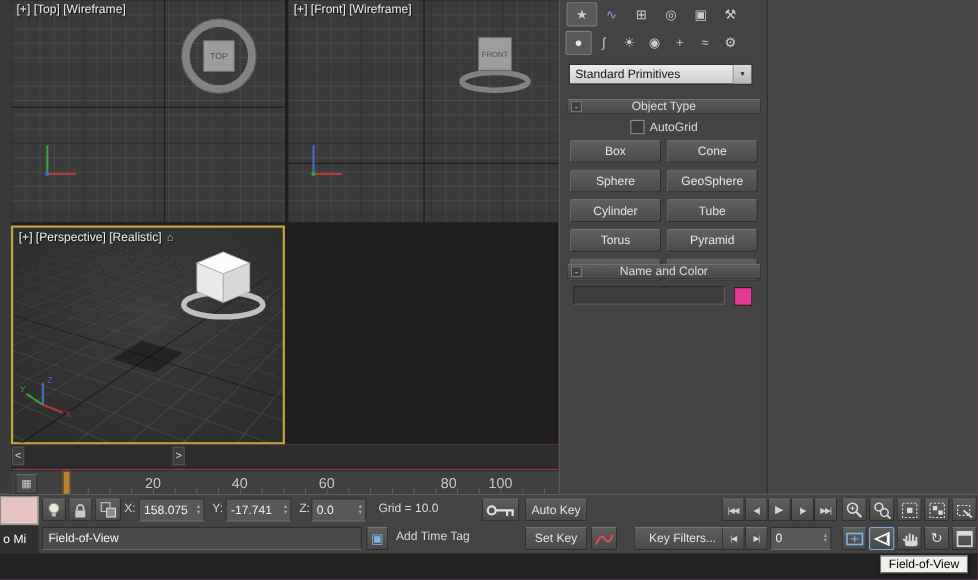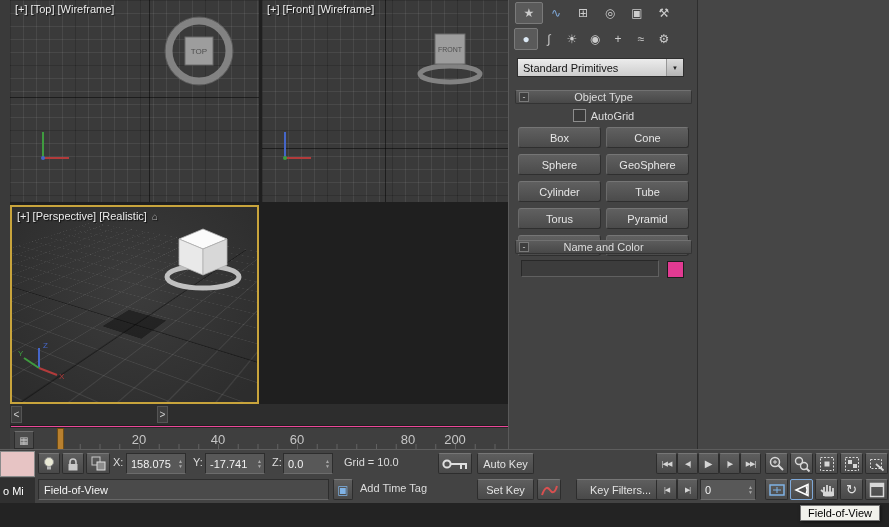--- a/index.html
+++ b/index.html
@@ -254,21 +254,21 @@
   </div>
 
   <div class="track-bar">
     <div class="mini-btn">▦</div>
     <div class="ruler-ticks"></div>
     <div class="frame-marker" style="left: 47px;"></div>
   <div class="tick" style="left: 129px;">20</div>
       <div class="tick" style="left: 208px;">40</div>
       <div class="tick" style="left: 287px;">60</div>
       <div class="tick" style="left: 366px; margin-left: 32px;">80</div>
-      <div class="tick" style="left: 445px;">200</div>
+      <div class="tick" style="left: 445px;">100</div>
     </div>
 
   <div class="statusbar">
     <div class="listener-pink"></div>
     <div class="listener-text">o Mi</div>
 
     <div class="btn icon-btn" style="left:38px;top:3px;width:22px">
       <svg width="16" height="17">
         <circle cx="8" cy="7" r="4.5" fill="#e9e9d5" stroke="#909090"></circle>
           <rect x="6" y="11.5" width="4" height="3" fill="#b5b5b5"></rect>

